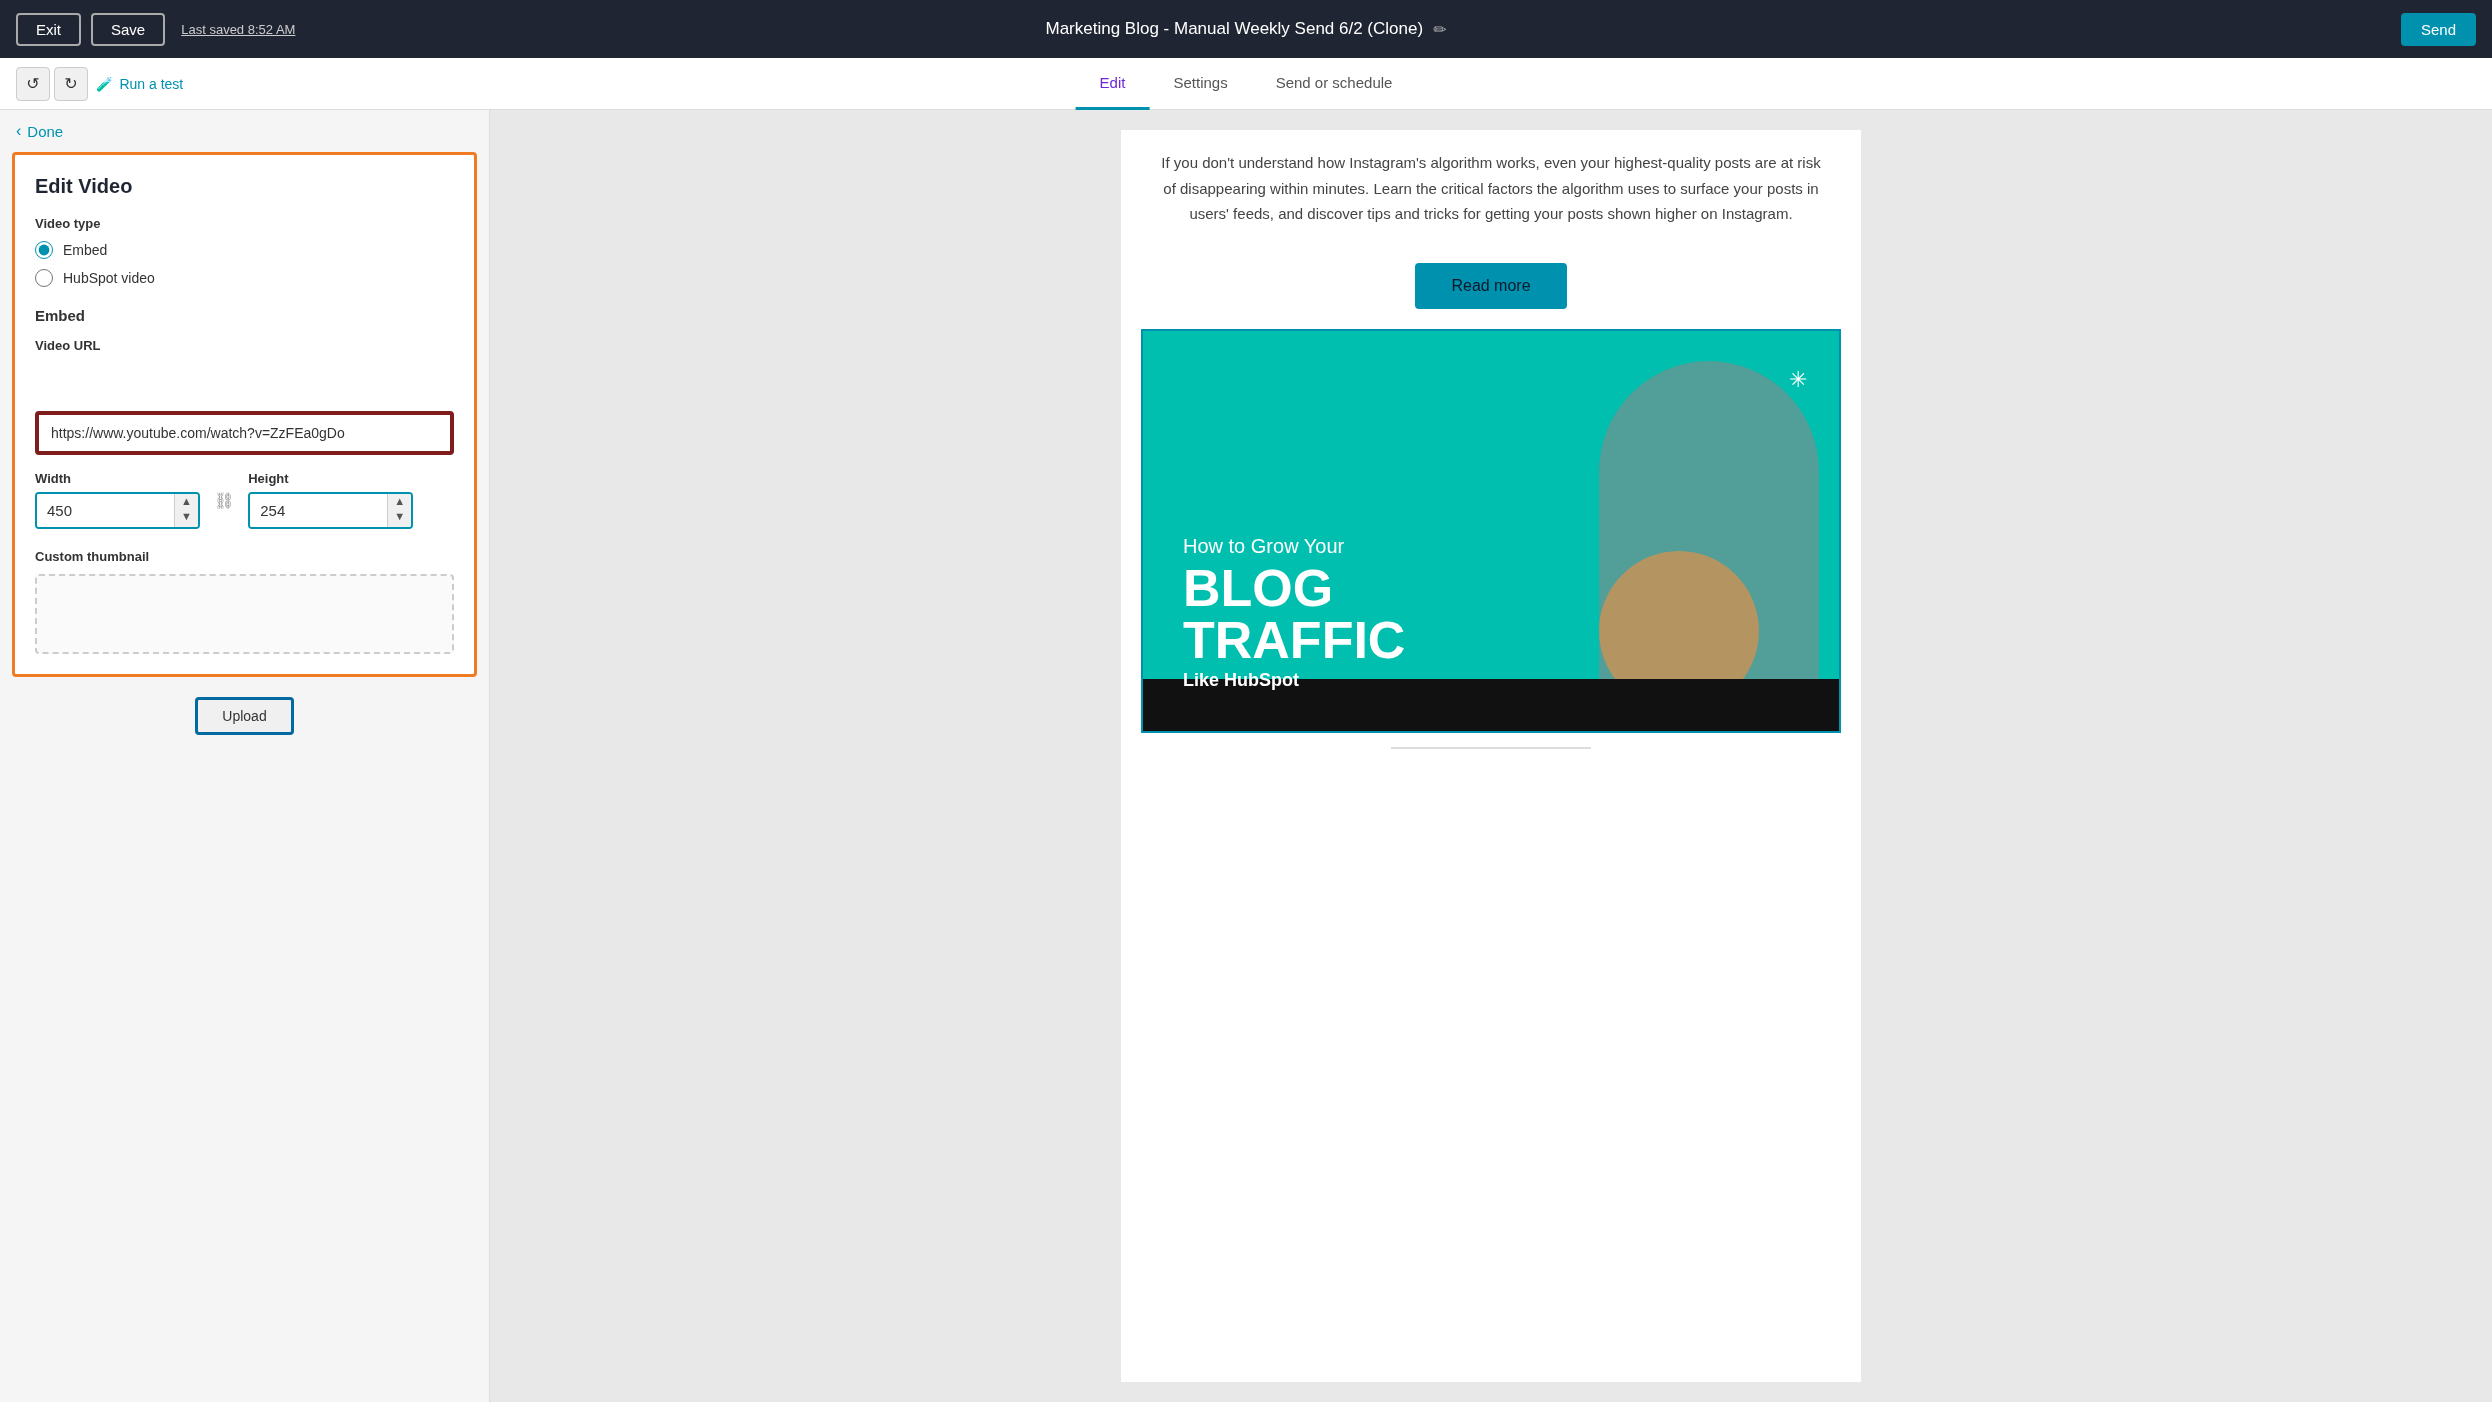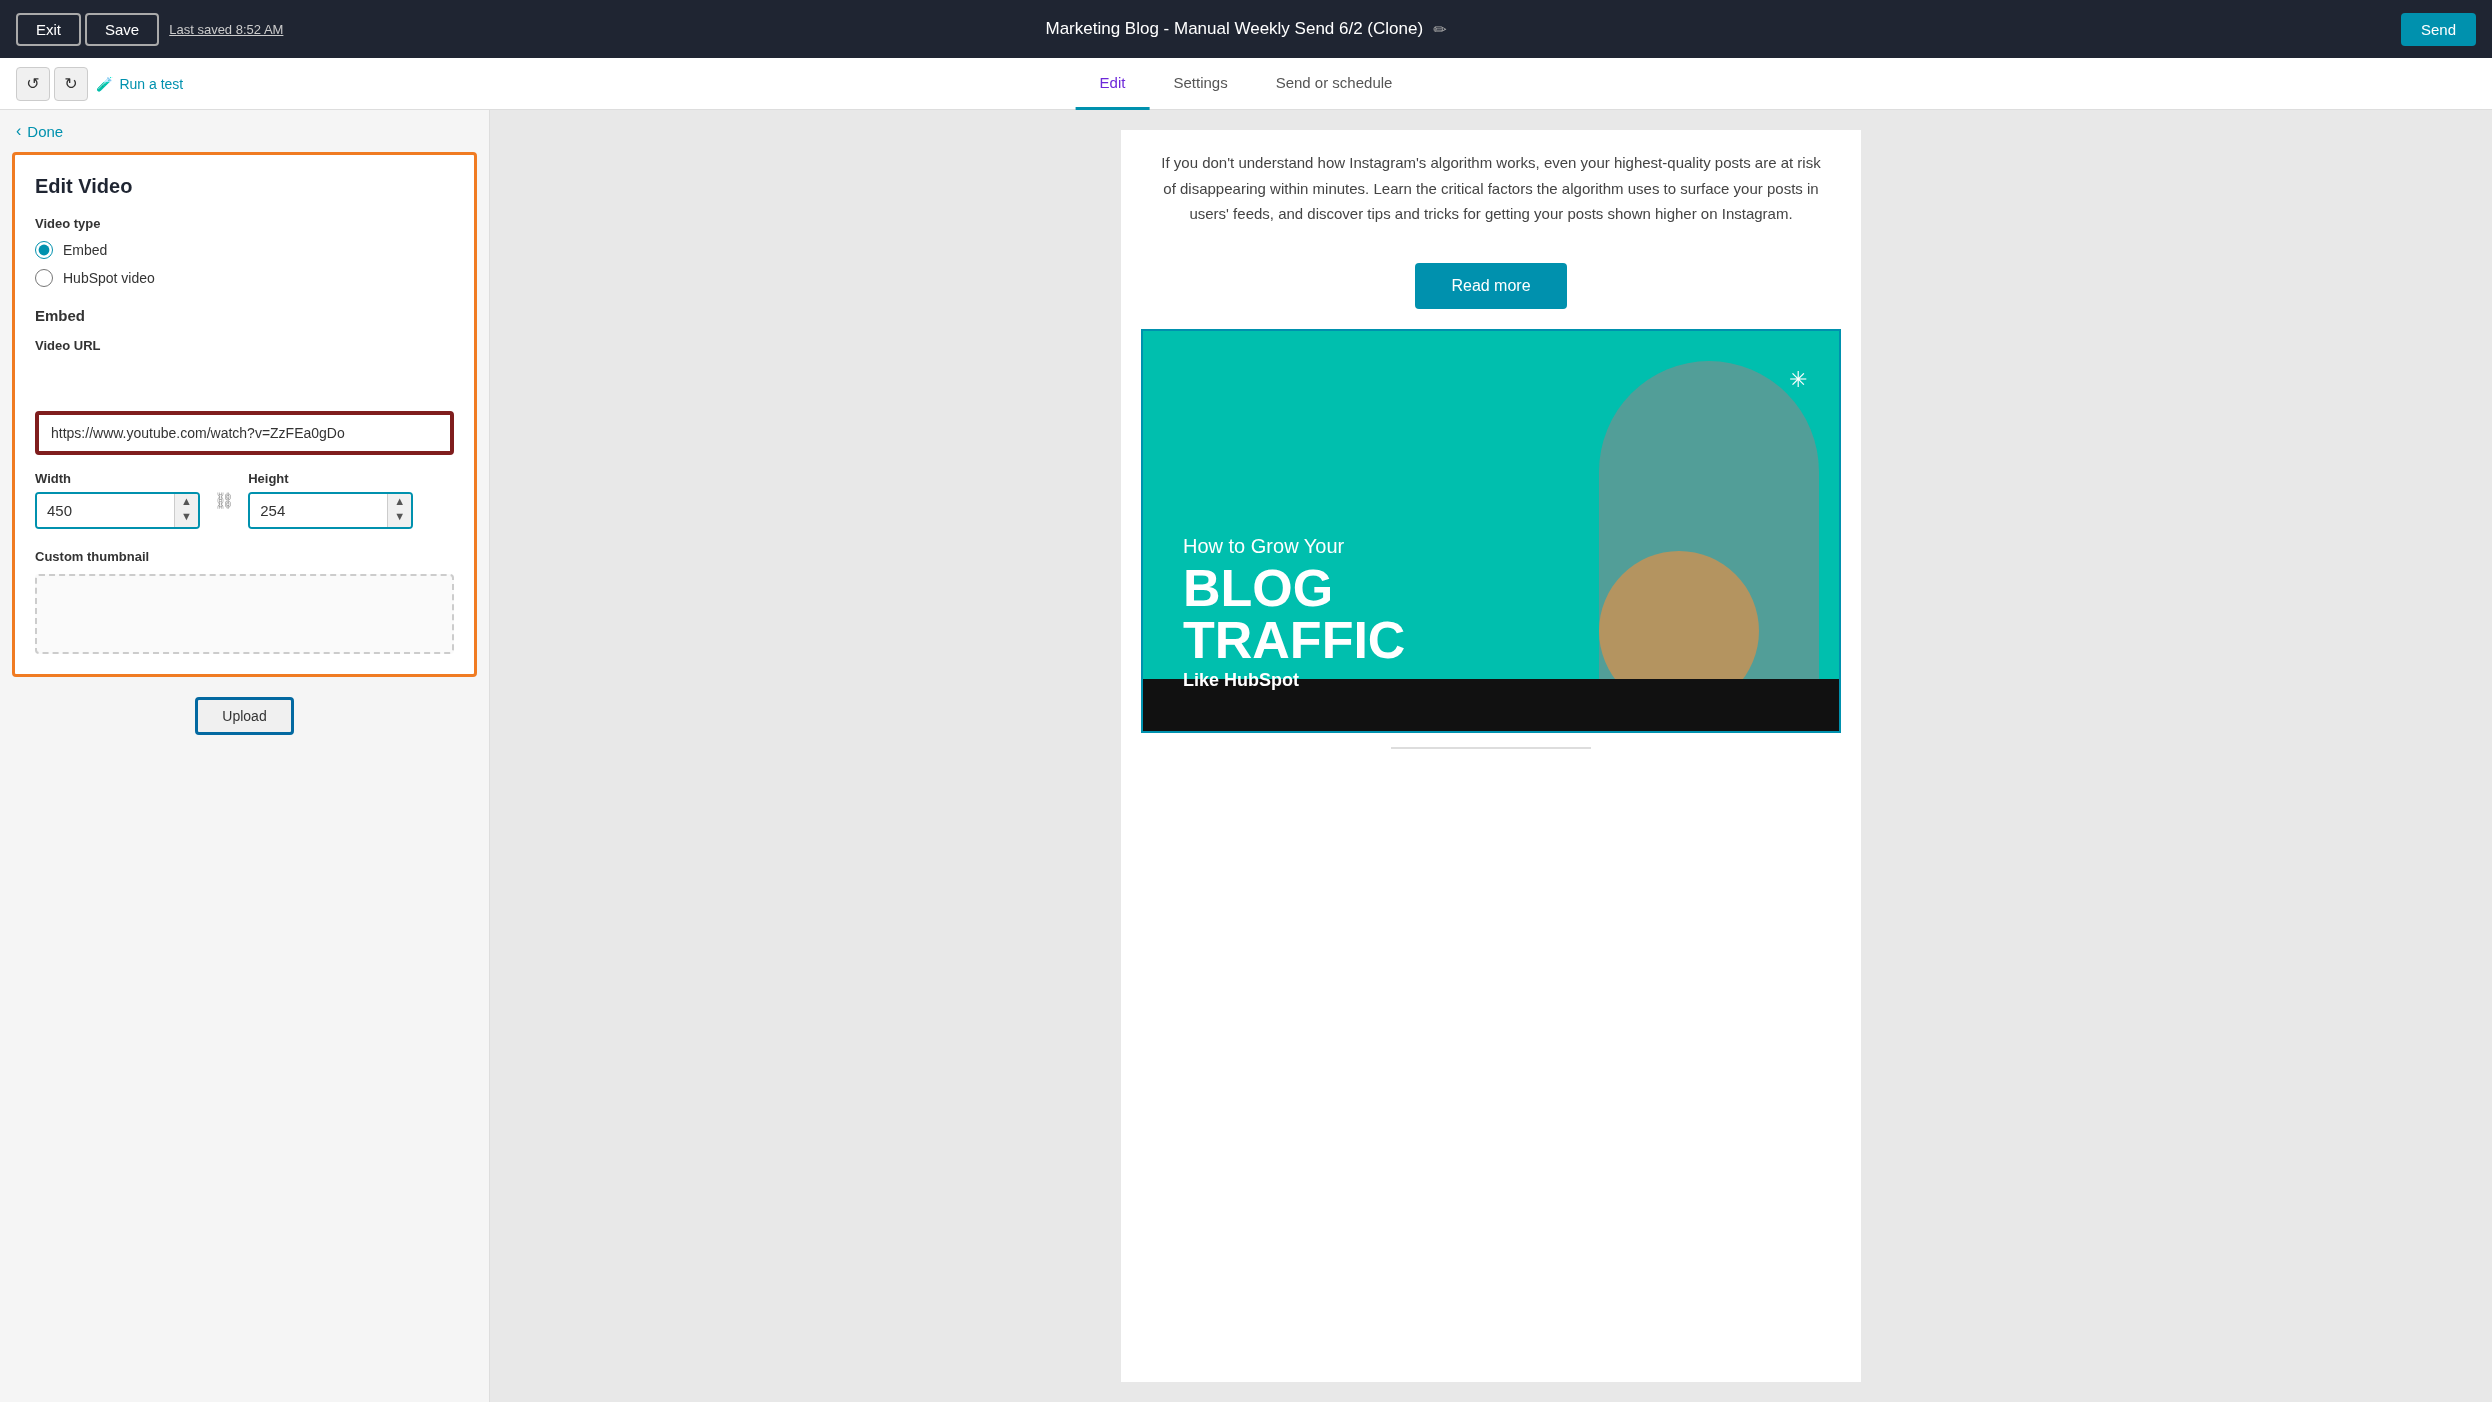--- a/index.html
+++ b/index.html
@@ -8,21 +8,21 @@
     
     .top-bar {
       display: flex;
       align-items: center;
       background: #1f2532;
       height: 58px;
       padding: 0 16px;
       gap: 12px;
       position: relative;
     }
-    .top-bar-left { display: flex; gap: 4px; align-items: center; }
+    .top-bar-left { display: flex; gap: 10px; align-items: center; }
     .btn-exit {
       background: transparent;
       border: 2px solid #aaa;
       color: #fff;
       padding: 6px 18px;
       border-radius: 4px;
       font-size: 15px;
       cursor: pointer;
     }
     .btn-save {
@@ -310,21 +310,21 @@
       padding: 20px 40px;
       font-size: 15px;
       line-height: 1.7;
       color: #444;
     }
 
     .read-more-btn {
       display: block;
       margin: 16px auto;
       background: #0091ae;
-      color: #ffffff;
+      color: #0f172a;
       border: none;
       border-radius: 4px;
       padding: 14px 36px;
       font-size: 16px;
       cursor: pointer;
       text-align: center;
       width: fit-content;
     }
 
     

